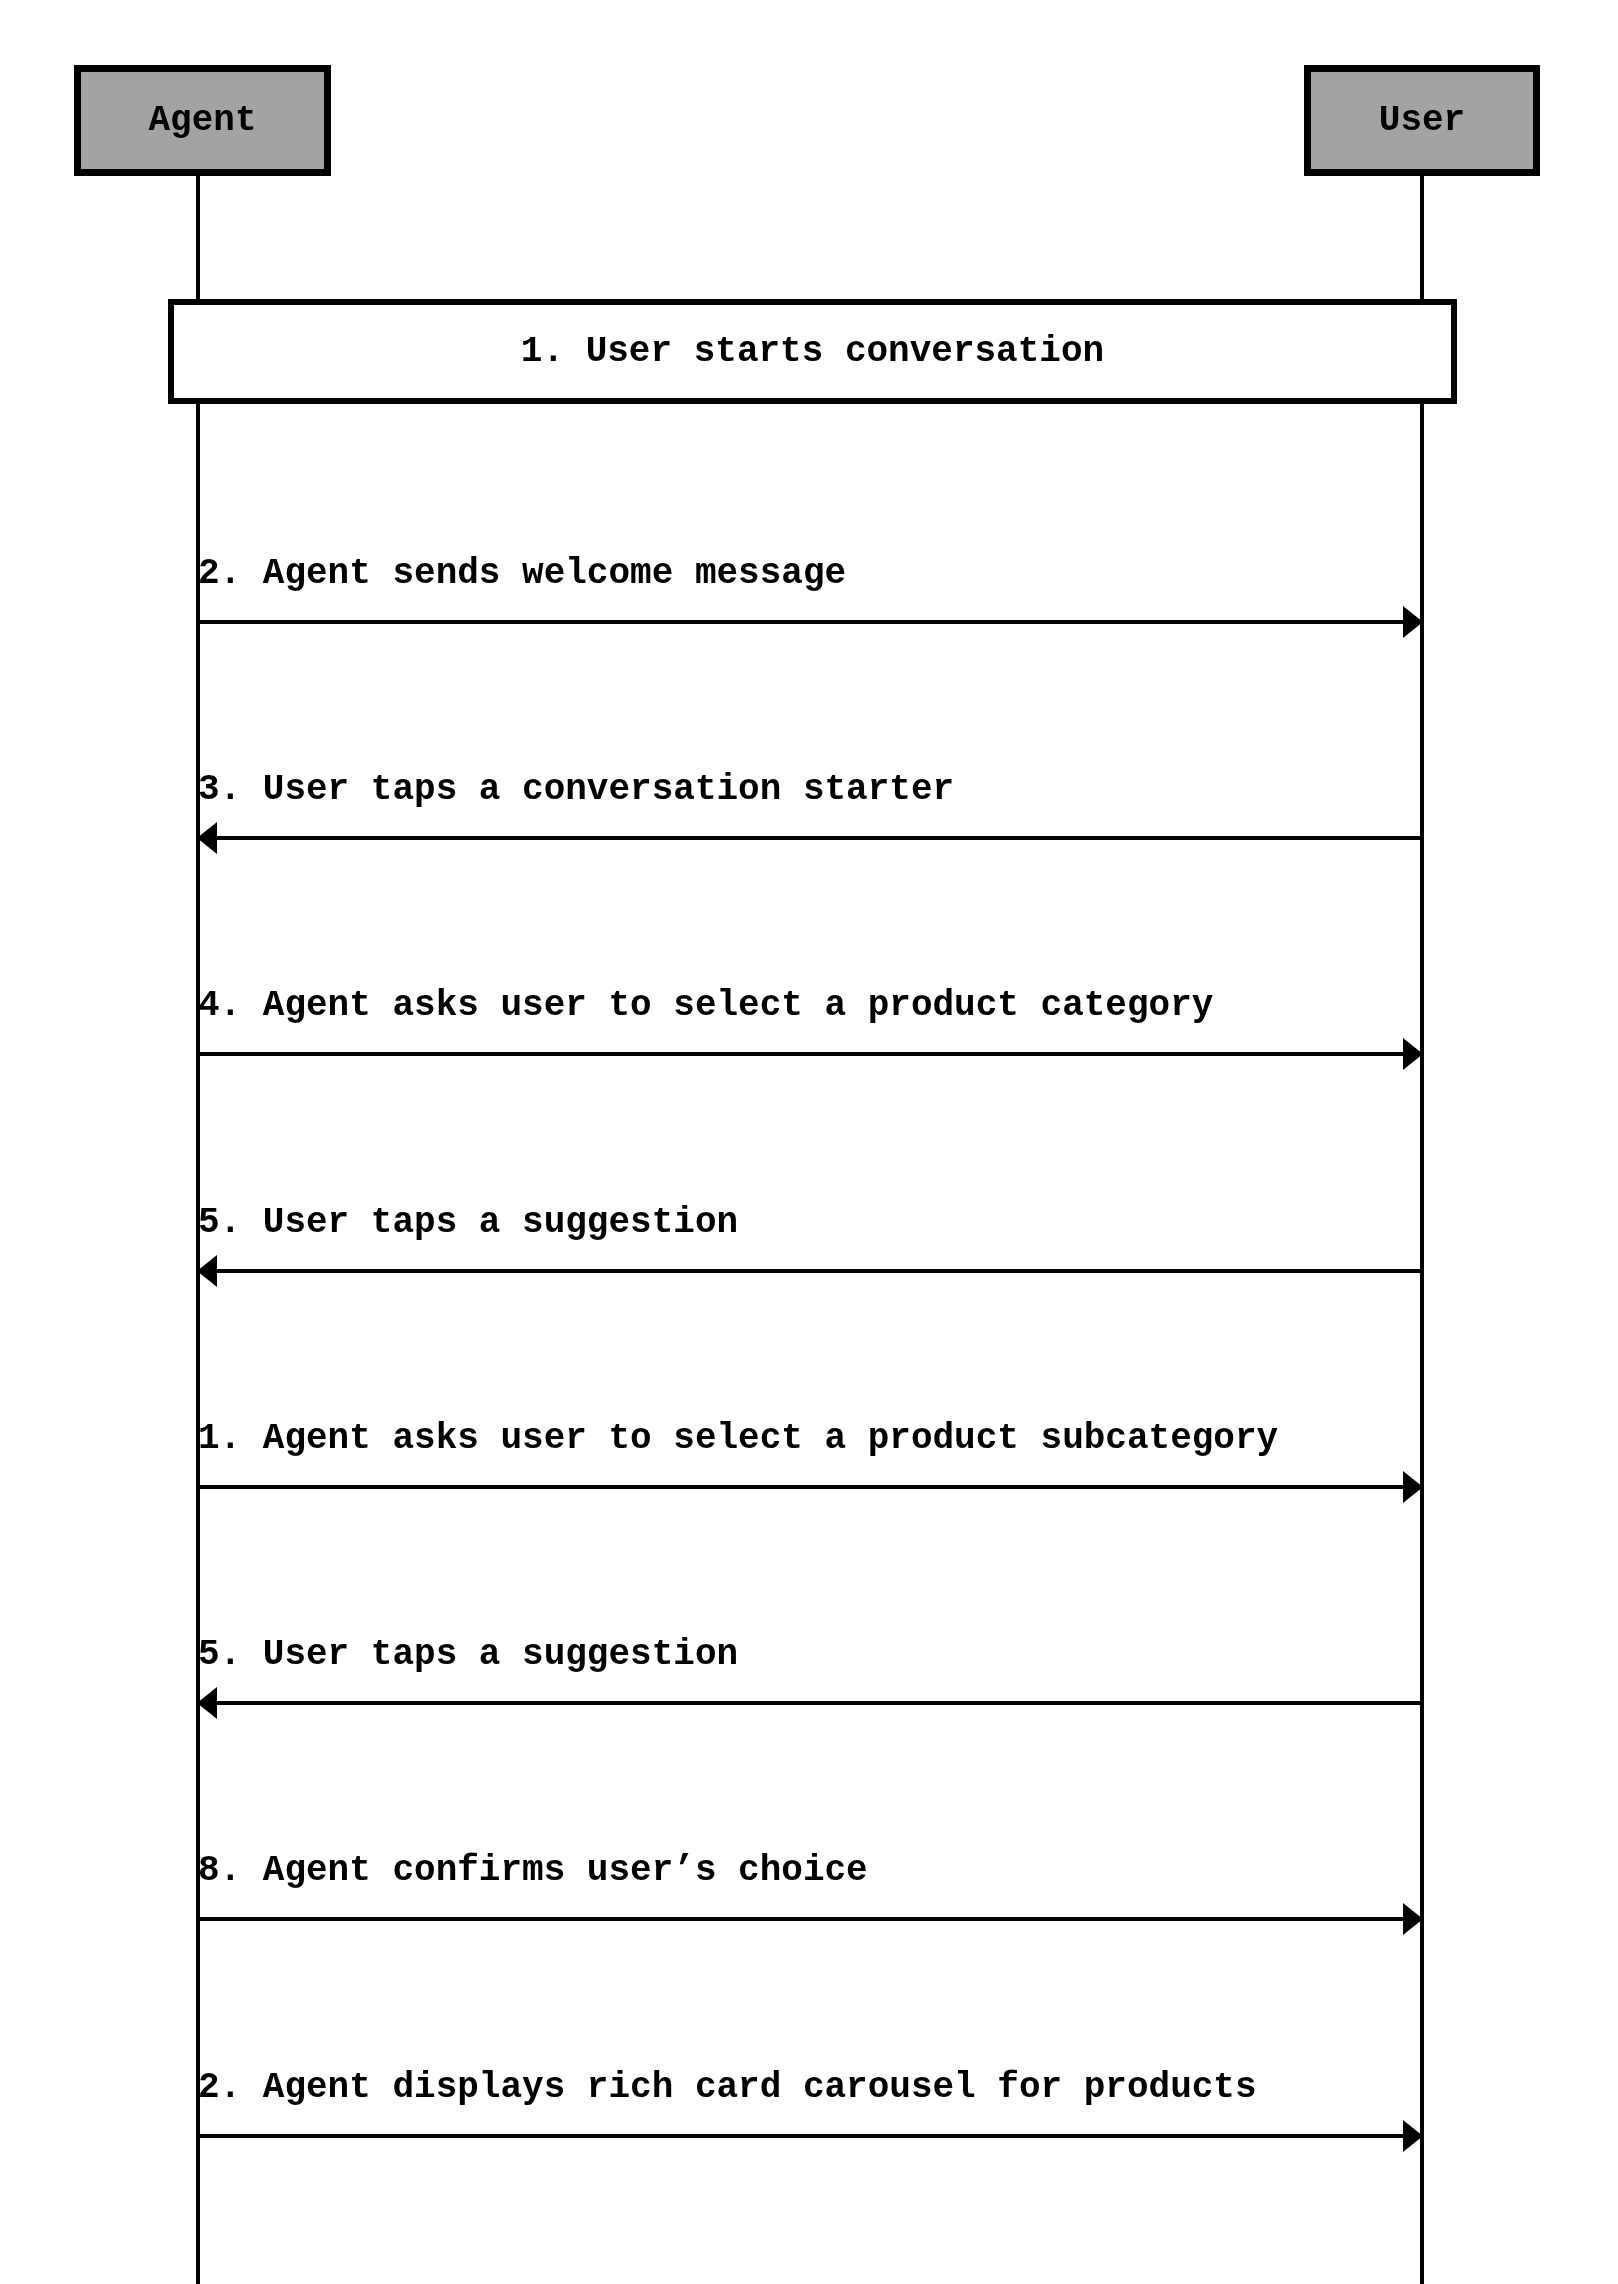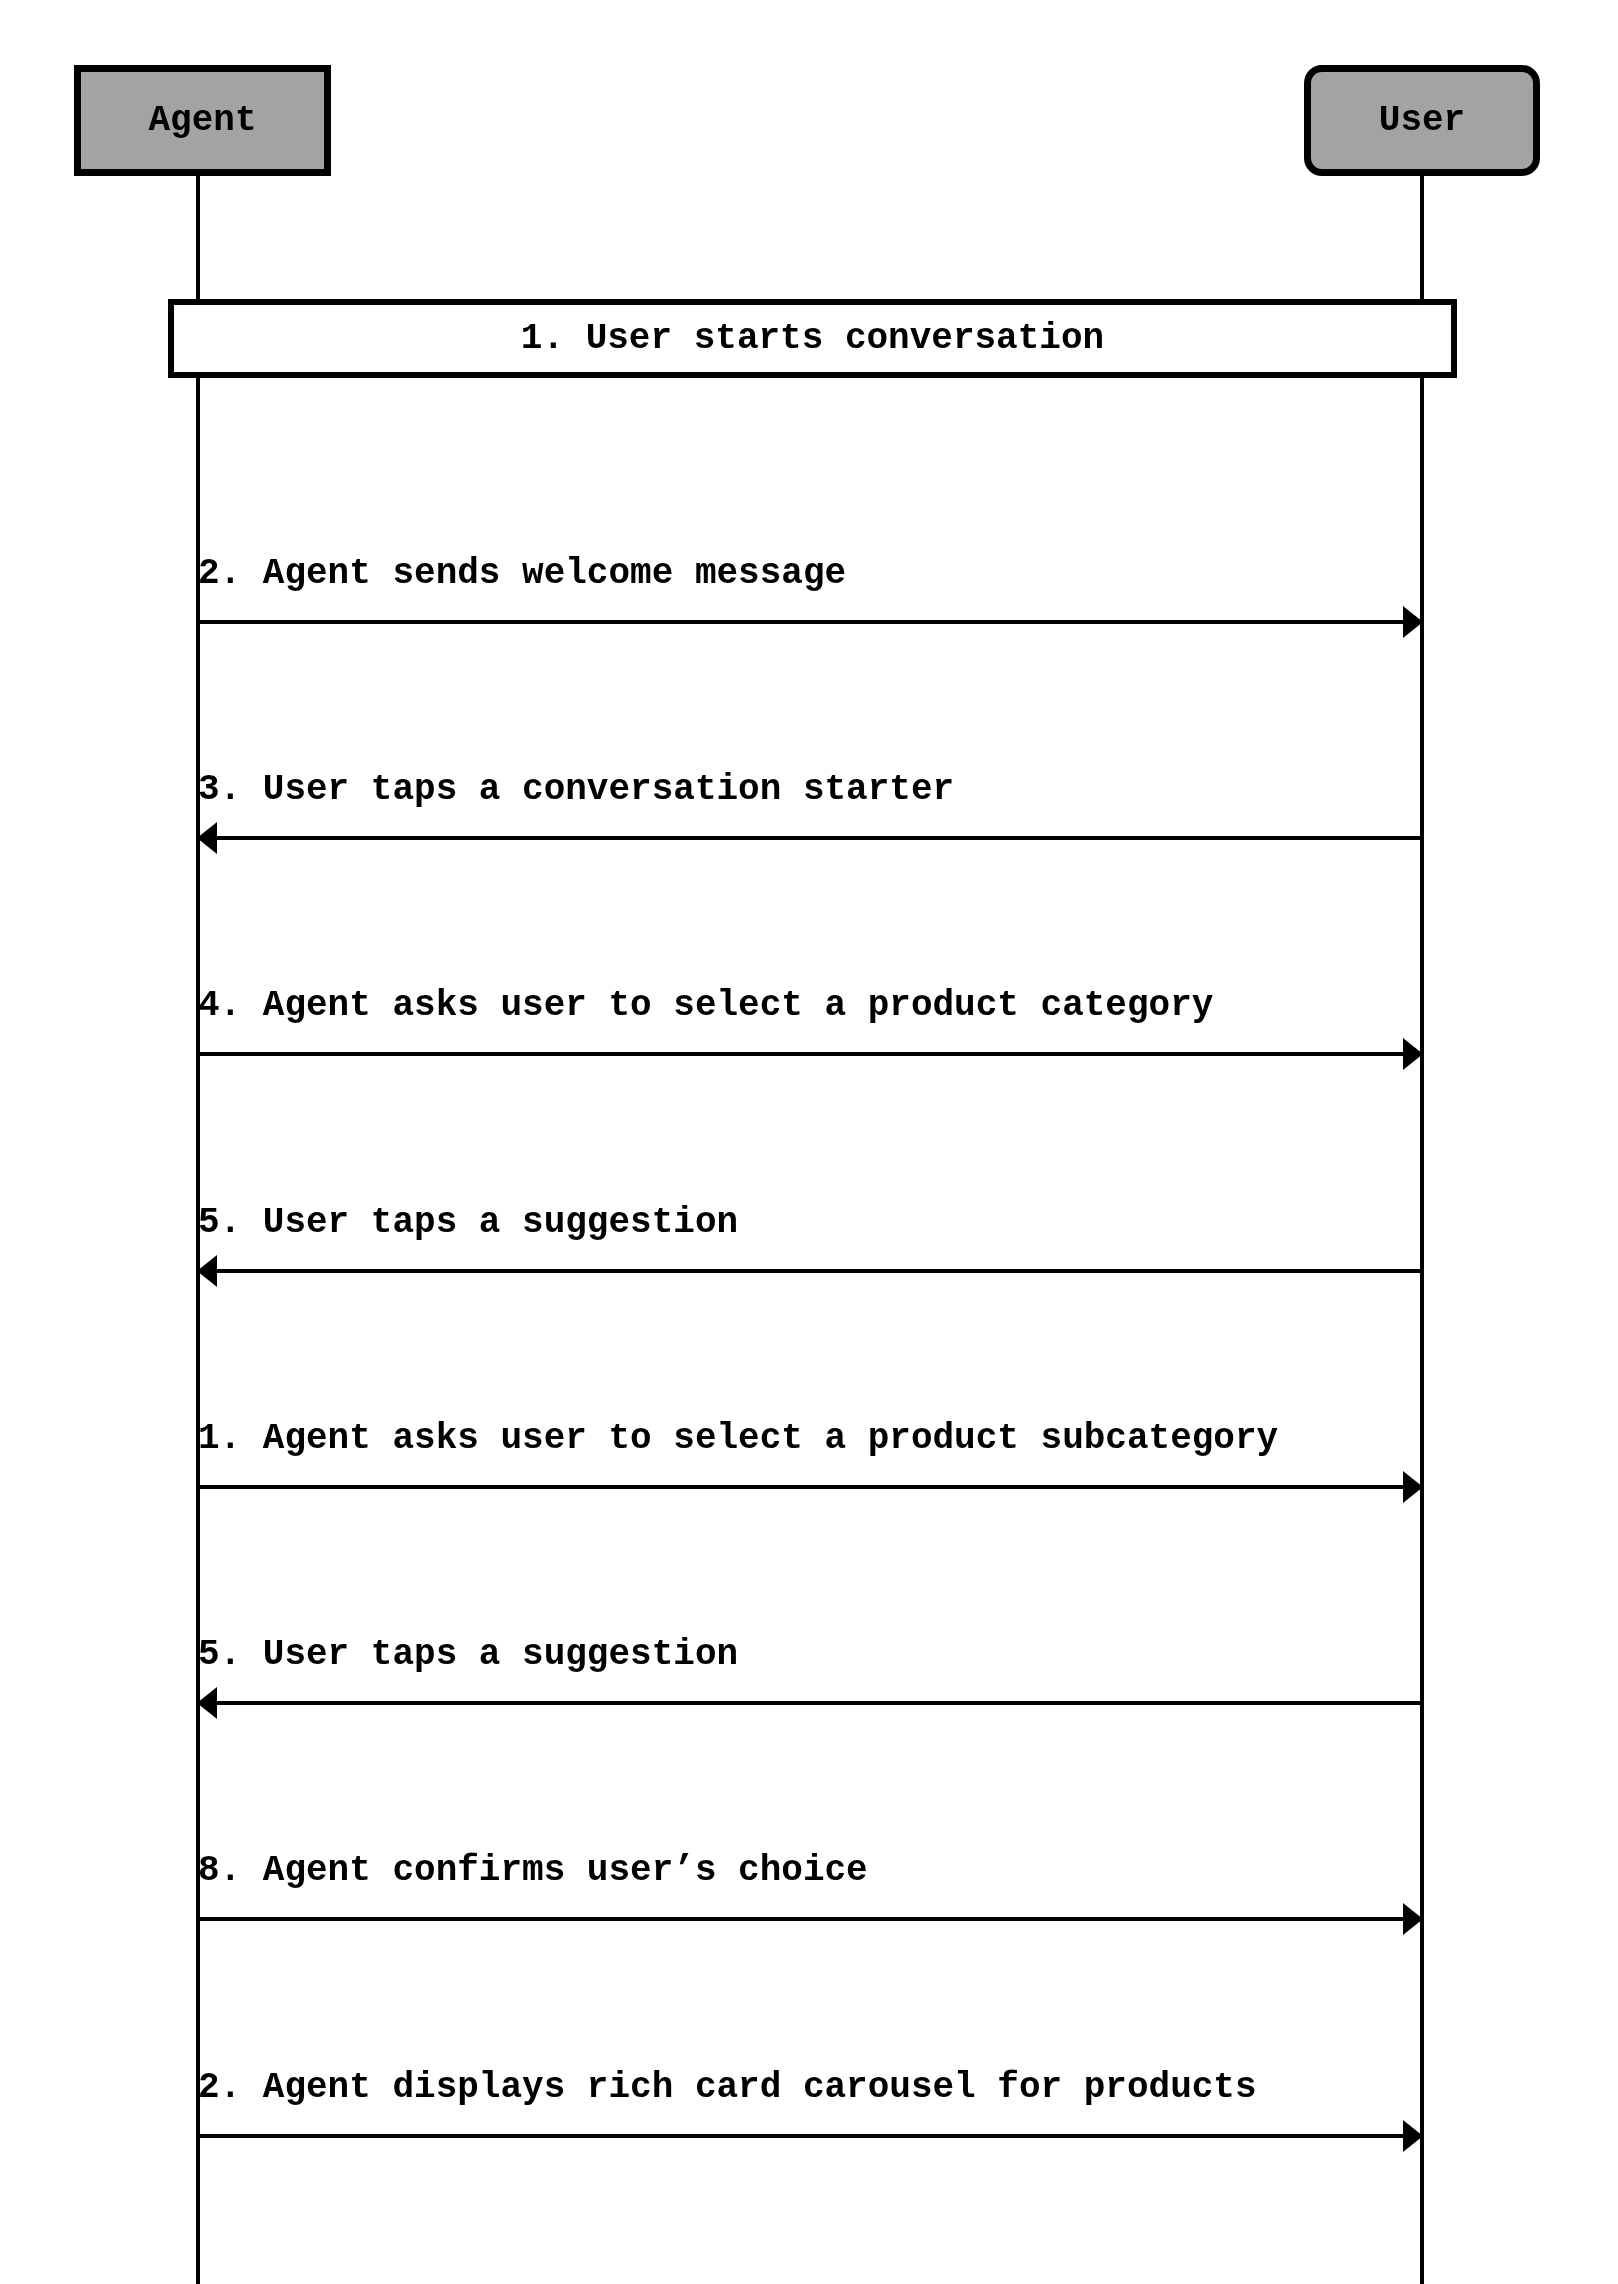--- a/index.html
+++ b/index.html
@@ -14,33 +14,33 @@
   .actor{
     position:absolute;
     box-sizing:border-box;
     background:#a3a3a3;
     border:7.3px solid #000000;
     display:flex;align-items:center;justify-content:center;
     font-weight:bold;font-size:36px;
     z-index:4;
   }
   .actor.agent{left:74px;width:257px;}
-  .actor.user{left:1304px;width:236px;border-radius:18px;}
+  .actor.user{left:1304px;width:236px;}
   .actor.top{top:65px;height:111px;}
   .lifeline{
     position:absolute;
     top:176px;height:3024px;width:3.7px;
     background:#000000;
     z-index:1;
   }
   .lifeline.agent-line{left:196px;}
   .lifeline.user-line{left:1420px;}
   .note{
     position:absolute;
-    left:168px;top:299px;width:1289px;height:79px;
+    left:168px;top:299px;width:1289px;height:105px;
     box-sizing:border-box;
     background:#ffffff;
     border:6.4px solid #000000;
     display:flex;align-items:center;justify-content:center;
     font-weight:bold;font-size:36px;
     z-index:3;
   }
   .message{
     position:absolute;
     left:198px;width:1224px;height:0;

